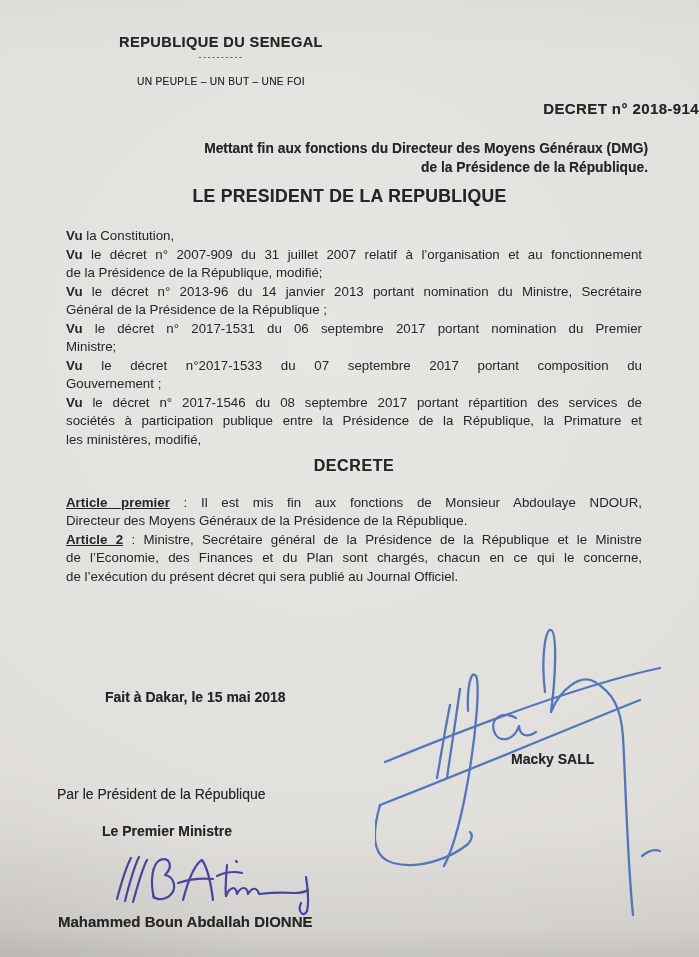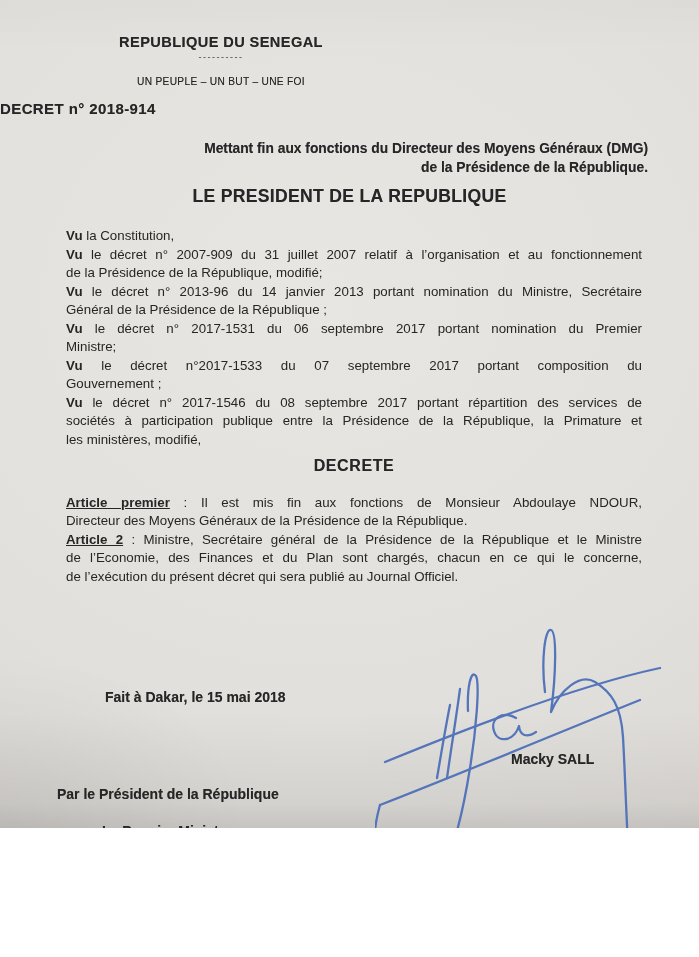--- a/index.html
+++ b/index.html
@@ -1,35 +1,35 @@
 <!DOCTYPE html>
 <html><head>
 <meta charset="utf-8">
 <style>
   html, body { margin: 0; padding: 0; }
   .page {
     position: relative;
     width: 699px;
-    height: 828px;
+    height: 957px;
     overflow: hidden;
     font-family: "Liberation Sans", sans-serif;
     color: #262626;
     background:
       radial-gradient(60% 35% at 0% 100%, rgba(0,0,0,0.06), rgba(0,0,0,0) 60%),
       linear-gradient(180deg, rgba(0,0,0,0.02) 0%, rgba(0,0,0,0) 6%, rgba(0,0,0,0) 86%, rgba(0,0,0,0.05) 97%, rgba(0,0,0,0.11) 100%),
       radial-gradient(130% 95% at 46% 36%, #e8e6e2 0%, #e2e0dc 52%, #dcd9d5 80%, #d4d2ce 100%);
   }
   .soft { text-shadow: 0 0 0.6px rgba(70,70,70,0.55); }
 
   .letterhead { position: absolute; left: 116px; top: 34px; width: 210px; text-align: center; }
   .country   { font-size: 14.6px; font-weight: 700; letter-spacing: 0.4px; white-space: nowrap; }
   .separator { font-size: 9px; letter-spacing: 1.5px; line-height: 9px; margin-top: 3px; color: #3a3a3a; }
   .motto     { font-size: 10.2px; letter-spacing: 0.3px; margin-top: 14px; white-space: nowrap; }
 
-  .decree-number { position: absolute; left: 0; top: 100px; width: 100%; text-align: left;
+  .decree-number { position: absolute; left: 0; top: 100px; width: 100%; text-align: right;
                    font-size: 15px; font-weight: 700; letter-spacing: 0.4px; }
 
   .subject { position: absolute; left: 48px; top: 139px; width: 600px; text-align: right;
              font-size: 13.8px; font-weight: 700; line-height: 19px; }
 
   .authority { position: absolute; left: 0; top: 186px; width: 100%; text-align: center;
                font-size: 17.6px; font-weight: 700; letter-spacing: 0.3px; }
 
   .body-text { position: absolute; left: 66px; top: 227px; width: 576px;
                font-size: 13.3px; line-height: 18.5px; }
@@ -37,21 +37,21 @@
   .line { display: block; }
   .line.j { text-align: justify; text-align-last: justify; }
   .prefix { font-weight: 700; }
   .article-label { font-weight: 700; text-decoration: underline; }
   .decrete { text-align: center; font-size: 16px; font-weight: 700; letter-spacing: 0.6px; margin-top: 8px; }
   .article-1 { margin-top: 18px; }
   .article-2 { margin-top: 0; }
 
   .date-line       { position: absolute; left: 105px; top: 689px; font-size: 14px; font-weight: 700; }
   .president-name  { position: absolute; left: 511px; top: 751px; font-size: 14px; font-weight: 700; }
-  .countersign     { position: absolute; left: 57px;  top: 786px; font-size: 14px; font-weight: 700; }
+  .countersign     { position: absolute; left: 57px;  top: 786px; font-size: 14px; font-weight: 400; }
   .pm-title        { position: absolute; left: 102px; top: 823px; font-size: 14px; font-weight: 700; }
   .pm-name         { position: absolute; left: 58px;  top: 913px; font-size: 15px; font-weight: 700; }
 
   .sig { position: absolute; pointer-events: none; }
   .sig-president { left: 375px; top: 615px; }
   .sig-pm        { left: 108px; top: 852px; }
 </style>
 </head>
 <body>
 

